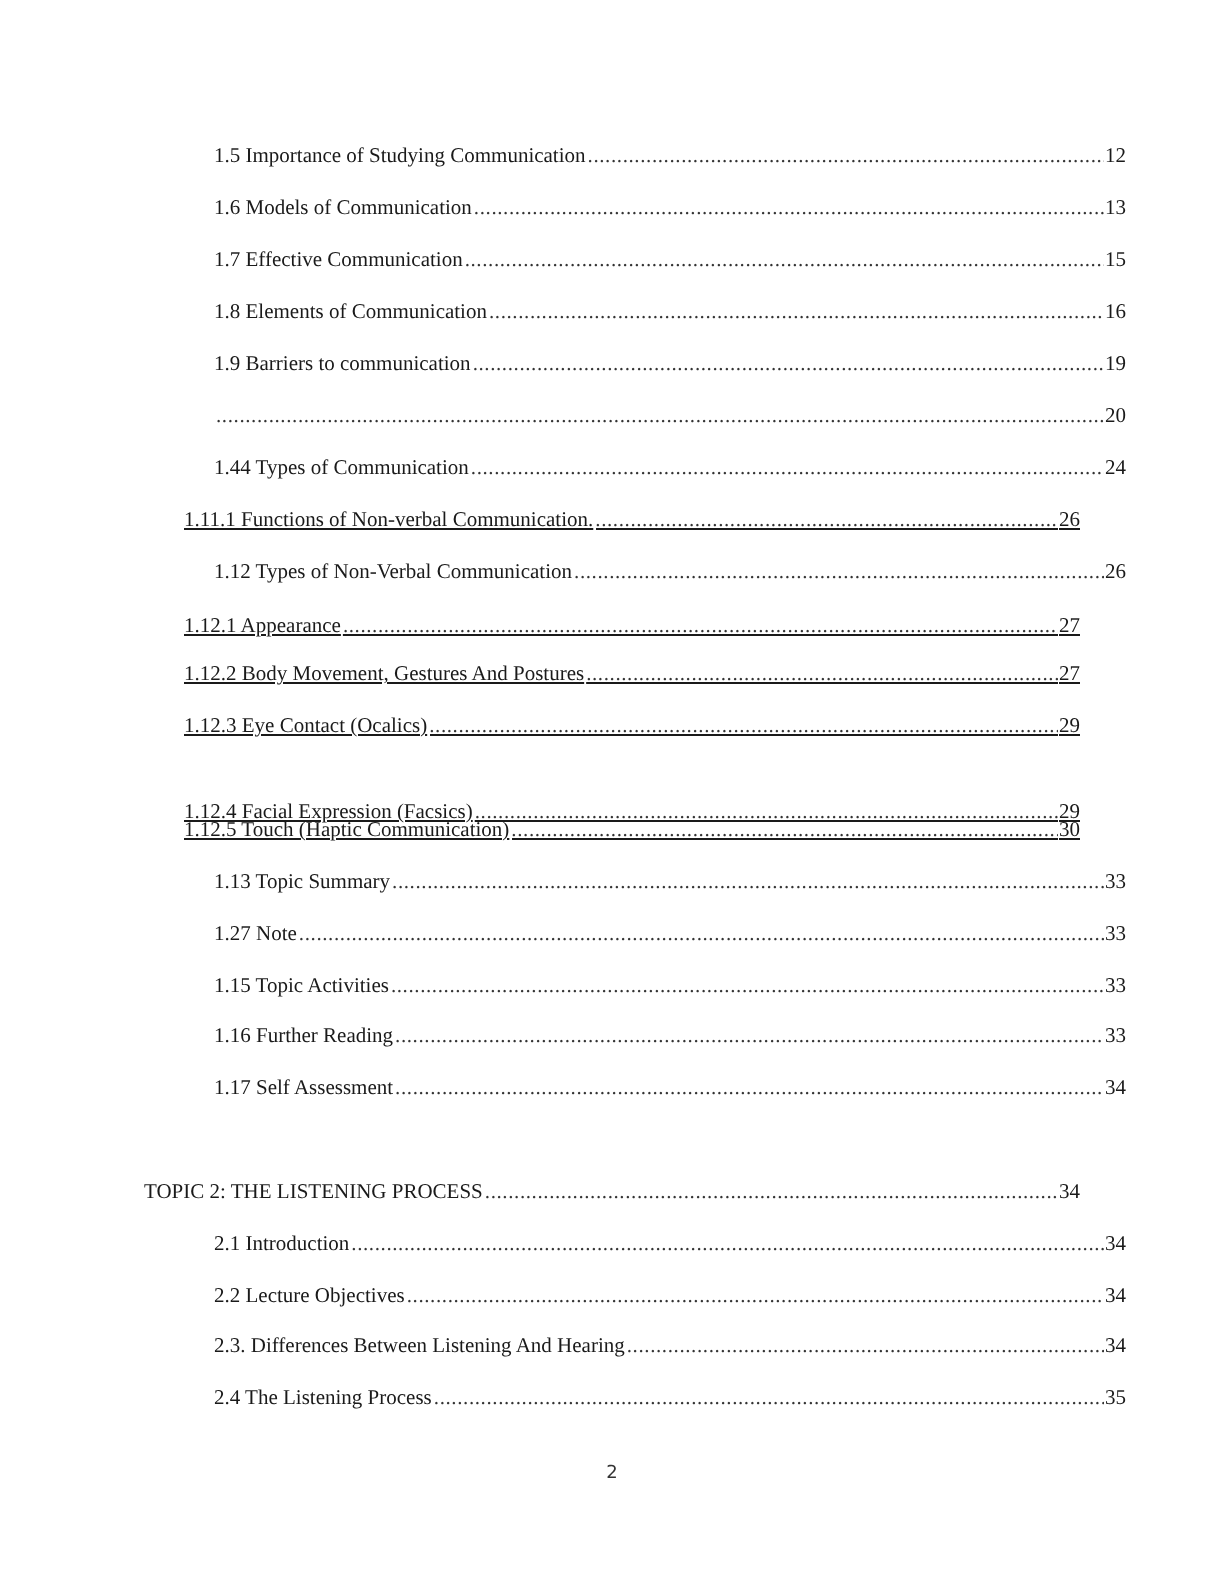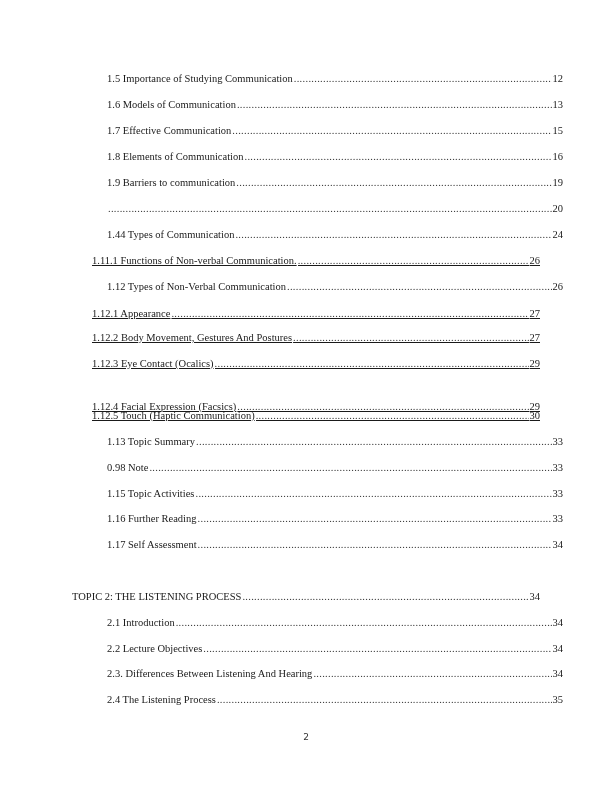--- a/index.html
+++ b/index.html
@@ -113,21 +113,21 @@
     <span class="label">1.12.5 Touch (Haptic Communication)</span>
     <span class="leader"></span>
     <span class="pg">30</span>
   </div>
   <div class="toc-line lvl1" style="top:435px">
     <span class="label">1.13 Topic Summary</span>
     <span class="leader"></span>
     <span class="pg">33</span>
   </div>
   <div class="toc-line lvl1" style="top:461px">
-    <span class="label">0.98 Note</span>
+    <span class="label">1.27 Note</span>
     <span class="leader"></span>
     <span class="pg">33</span>
   </div>
   <div class="toc-line lvl1" style="top:487px">
     <span class="label">1.15 Topic Activities</span>
     <span class="leader"></span>
     <span class="pg">33</span>
   </div>
   <div class="toc-line lvl1" style="top:512px">
     <span class="label">1.16 Further Reading</span>

